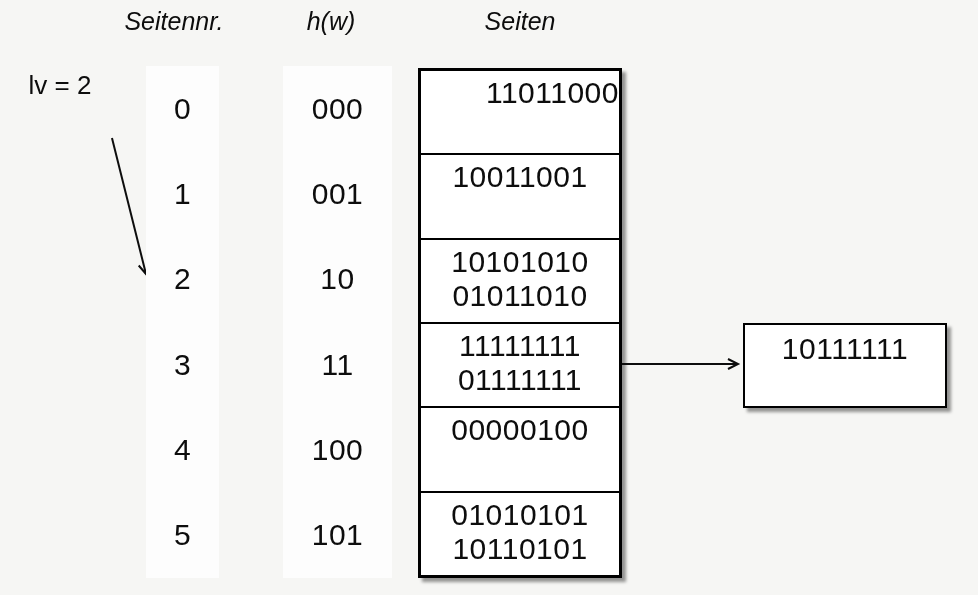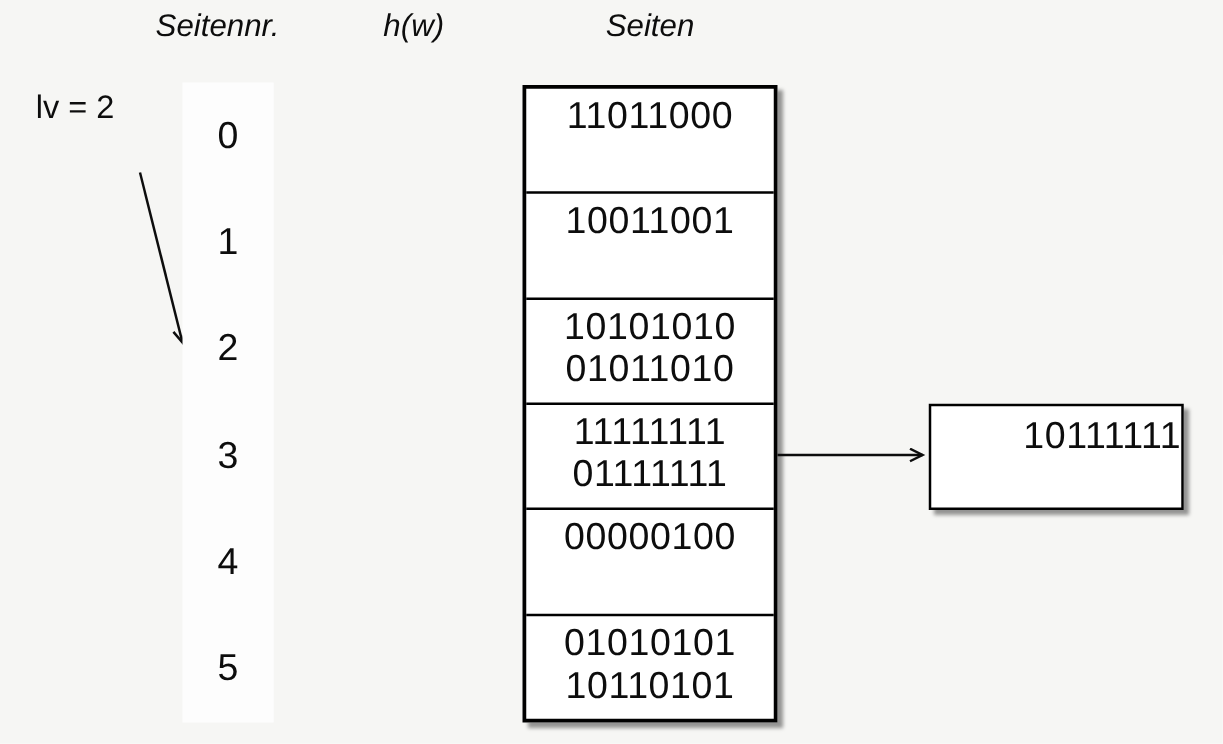--- a/index.html
+++ b/index.html
@@ -33,26 +33,26 @@
     box-sizing:border-box; background:#ffffff; border:3px solid #000;
     box-shadow:4px 4px 3px rgba(0,0,0,0.40);
     display:flex; flex-direction:column;
   }
   .prow {
     flex:1; border-top:2px solid #000;
     display:flex; flex-direction:column; align-items:center;
     padding-top:5px; box-sizing:border-box;
     font-size:30px; line-height:34px; letter-spacing:0.5px;
   }
-  .prow:first-child { border-top:none; }
+  .prow:first-child { border-top:none;align-items:flex-end; }
   .overflow-box {
     position:absolute; left:743px; top:323px; width:204px; height:85px;
     box-sizing:border-box; background:#ffffff; border:2px solid #000;
     box-shadow:4px 4px 3px rgba(0,0,0,0.40);
-    display:flex; flex-direction:column; align-items:flex-end;
+    display:flex; flex-direction:column; align-items:center;
     padding-top:7px; font-size:30px; line-height:34px; letter-spacing:0.5px;
   }
   .arrow-svg { position:absolute; overflow:visible; }
   #arrow-split    { left:100px; top:128px; }
   #arrow-overflow { left:620px; top:352px; }
 </style>
 </head>
 <body>
 
 <div class="canvas">
@@ -76,20 +76,28 @@
 
   <div class="strip strip-pageno">
     <div class="cell">0</div>
     <div class="cell">1</div>
     <div class="cell">2</div>
     <div class="cell">3</div>
     <div class="cell">4</div>
     <div class="cell">5</div>
   </div>
 
+  <div class="strip strip-hash">
+    <div class="cell">000</div>
+    <div class="cell">001</div>
+    <div class="cell">10</div>
+    <div class="cell">11</div>
+    <div class="cell">100</div>
+    <div class="cell">101</div>
+  </div>
 
   <div class="pages-table">
     <div class="prow">
       <span>11011000</span>
     </div>
     <div class="prow">
       <span>10011001</span>
     </div>
     <div class="prow">
       <span>10101010</span>

